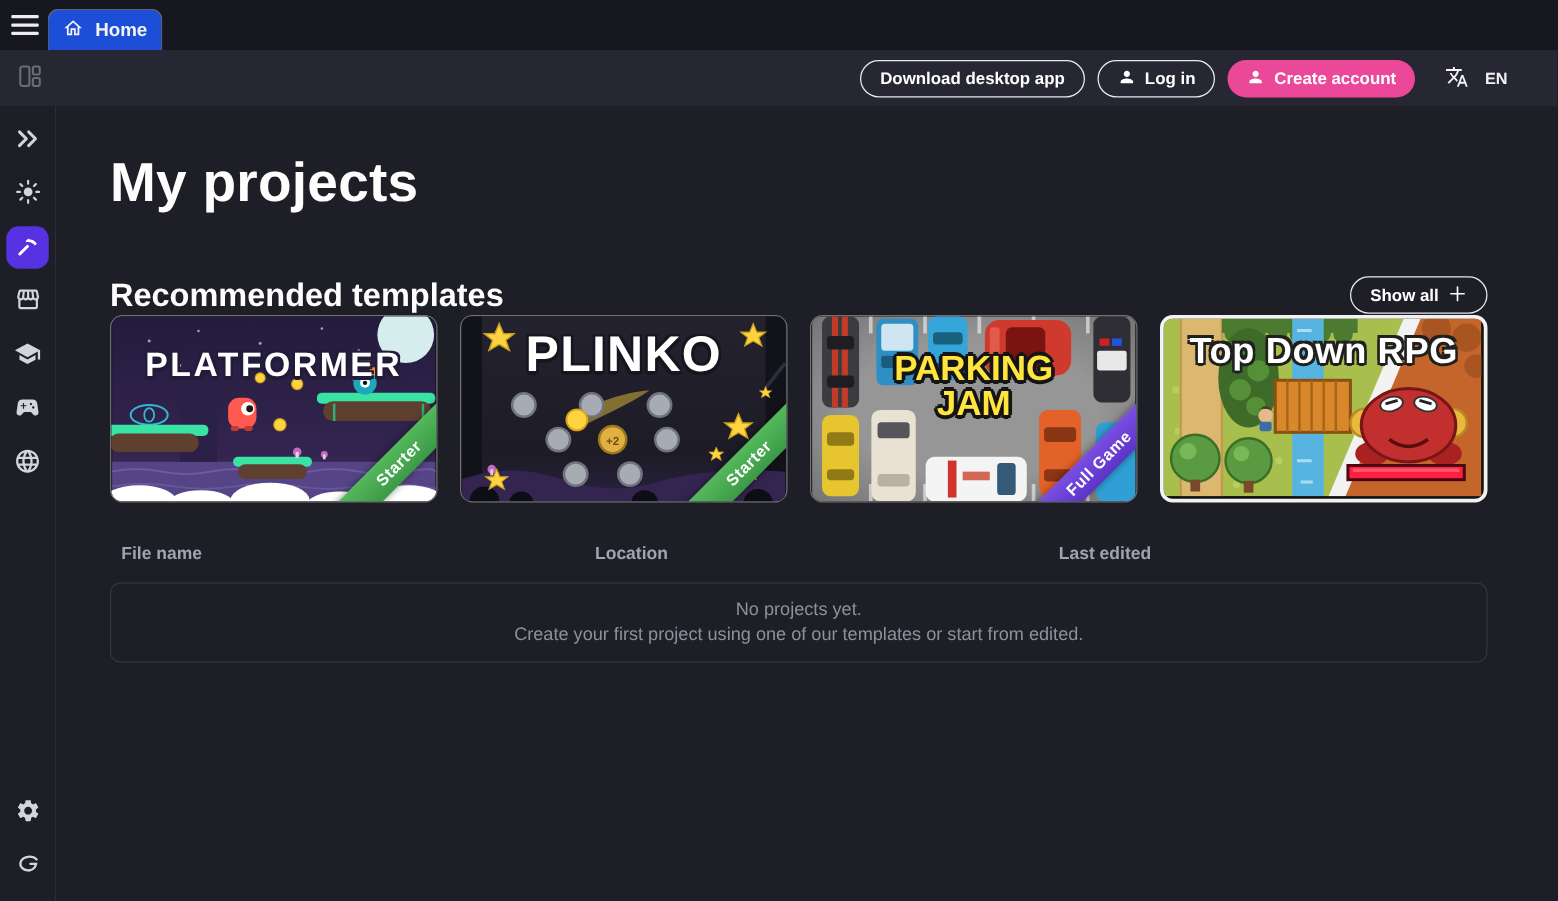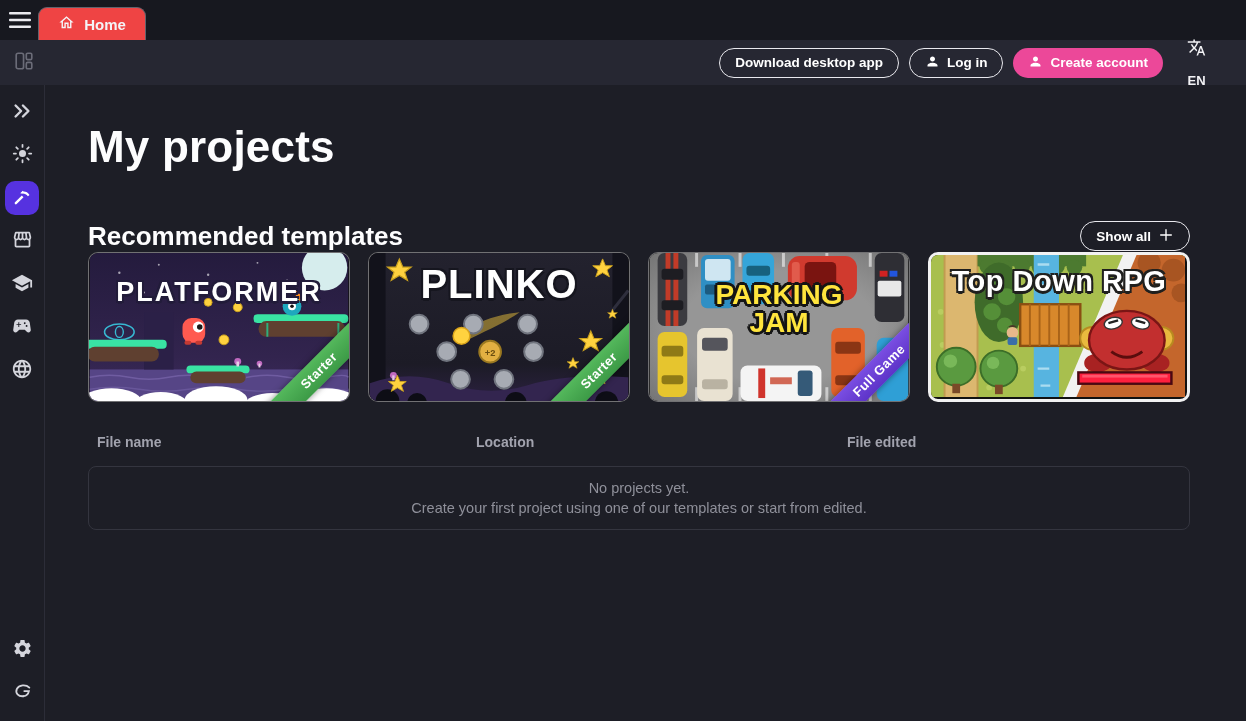--- a/index.html
+++ b/index.html
@@ -3,31 +3,31 @@
 <meta charset="utf-8">
 <style>
   * { margin:0; padding:0; box-sizing:border-box; }
   html,body { width:1246px; height:721px; }
   body { font-family:"Liberation Sans", sans-serif; background:#1d1e26; color:#fafafc; overflow:hidden; }
   .app { position:relative; width:1246px; height:721px; background:#1d1e26; }
 
   
   .tabbar { position:absolute; top:0; left:0; right:0; height:40px; background:#17181f; }
   .hamburger { position:absolute; left:7px; top:9px; width:26px; height:24px; background:none; border:none; cursor:pointer; color:#ececf1; display:flex; align-items:center; justify-content:center; }
-  .home-tab { position:absolute; left:38px; bottom:0; height:33px; width:108px; background:#ef4444; border:1px solid #62636d; border-bottom:none; border-radius:9px 9px 0 0; display:flex; align-items:center; justify-content:center; gap:9px; color:#f4f4f7; font-size:15px; font-weight:700; cursor:pointer; }
+  .home-tab { position:absolute; left:38px; bottom:0; height:33px; width:92px; background:#1d4ed8; border:1px solid #62636d; border-bottom:none; border-radius:9px 9px 0 0; display:flex; align-items:center; justify-content:center; gap:9px; color:#f4f4f7; font-size:15px; font-weight:700; cursor:pointer; }
   .home-tab svg { flex:none; }
 
   
   .toolbar { position:absolute; top:40px; left:0; right:0; height:45px; background:#262732; display:flex; align-items:center; padding:0 40px 0 10px; }
   .panels-btn { background:none; border:none; color:#6b6c78; width:28px; height:28px; display:flex; align-items:center; justify-content:center; cursor:pointer; }
   .toolbar-right { margin-left:auto; display:flex; align-items:center; gap:10px; }
   .btn { display:inline-flex; align-items:center; justify-content:center; gap:7px; height:30px; border-radius:16px; font-family:"Liberation Sans",sans-serif; font-size:13.5px; font-weight:700; color:#fff; cursor:pointer; padding:0 15px; white-space:nowrap; }
   .btn-outline { background:transparent; border:1px solid #e9e9ee; }
   .btn-primary { background:#ec4899; border:none; }
-  .lang { display:flex; align-items:center; gap:13px; margin-left:14px; color:#f2f2f5; font-size:13px; font-weight:700; cursor:pointer; background:none; border:none;flex-direction:column; }
+  .lang { display:flex; align-items:center; gap:13px; margin-left:14px; color:#f2f2f5; font-size:13px; font-weight:700; cursor:pointer; background:none; border:none; }
 
   
   .sidebar { position:absolute; top:85px; left:0; bottom:0; width:45px; border-right:1px solid #2c2d38; display:flex; flex-direction:column; align-items:center; padding:13px 0 14px; gap:15px; background:#1d1e26; }
   .side-item { width:28px; height:28px; display:flex; align-items:center; justify-content:center; color:#d4d5dc; background:none; border:none; cursor:pointer; flex:none; }
   .side-item.active { width:34px; height:34px; background:#5632e0; border-radius:10px; color:#fff; margin:-3px 0; }
   .side-spacer { flex:1; }
 
   
   .content { position:absolute; top:85px; left:45px; right:0; bottom:0; padding:0 56px 0 43px; overflow:hidden; }
   h1.page-title { margin-top:38px; font-size:44px; font-weight:800; letter-spacing:0.2px; color:#fdfdfe; line-height:1.08; }
@@ -505,21 +505,21 @@
             </g>
         </svg>
         <div class="card-title t-rpg">Top Down RPG</div>
       </div>
     </div>
 
 
     <div class="table-headers">
       <span>File name</span>
       <span>Location</span>
-      <span>File edited</span>
+      <span>Last edited</span>
     </div>
 
     <div class="empty-box">
       <div>No projects yet.</div>
       <div>Create your first project using one of our templates or start from edited.</div>
     </div>
   </main>
 </div>
 
 </body></html>

